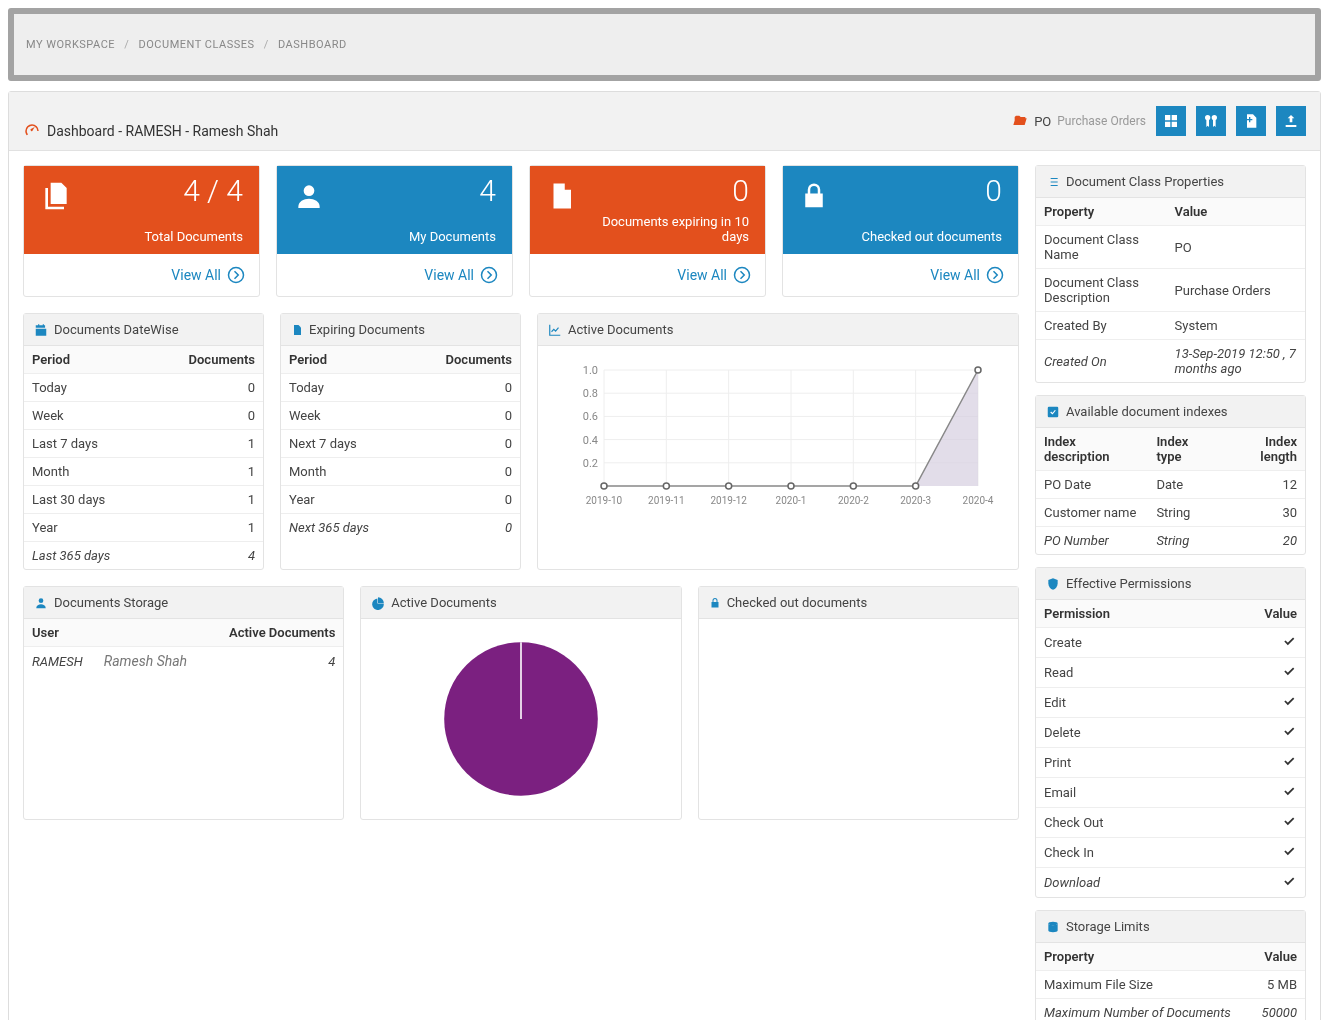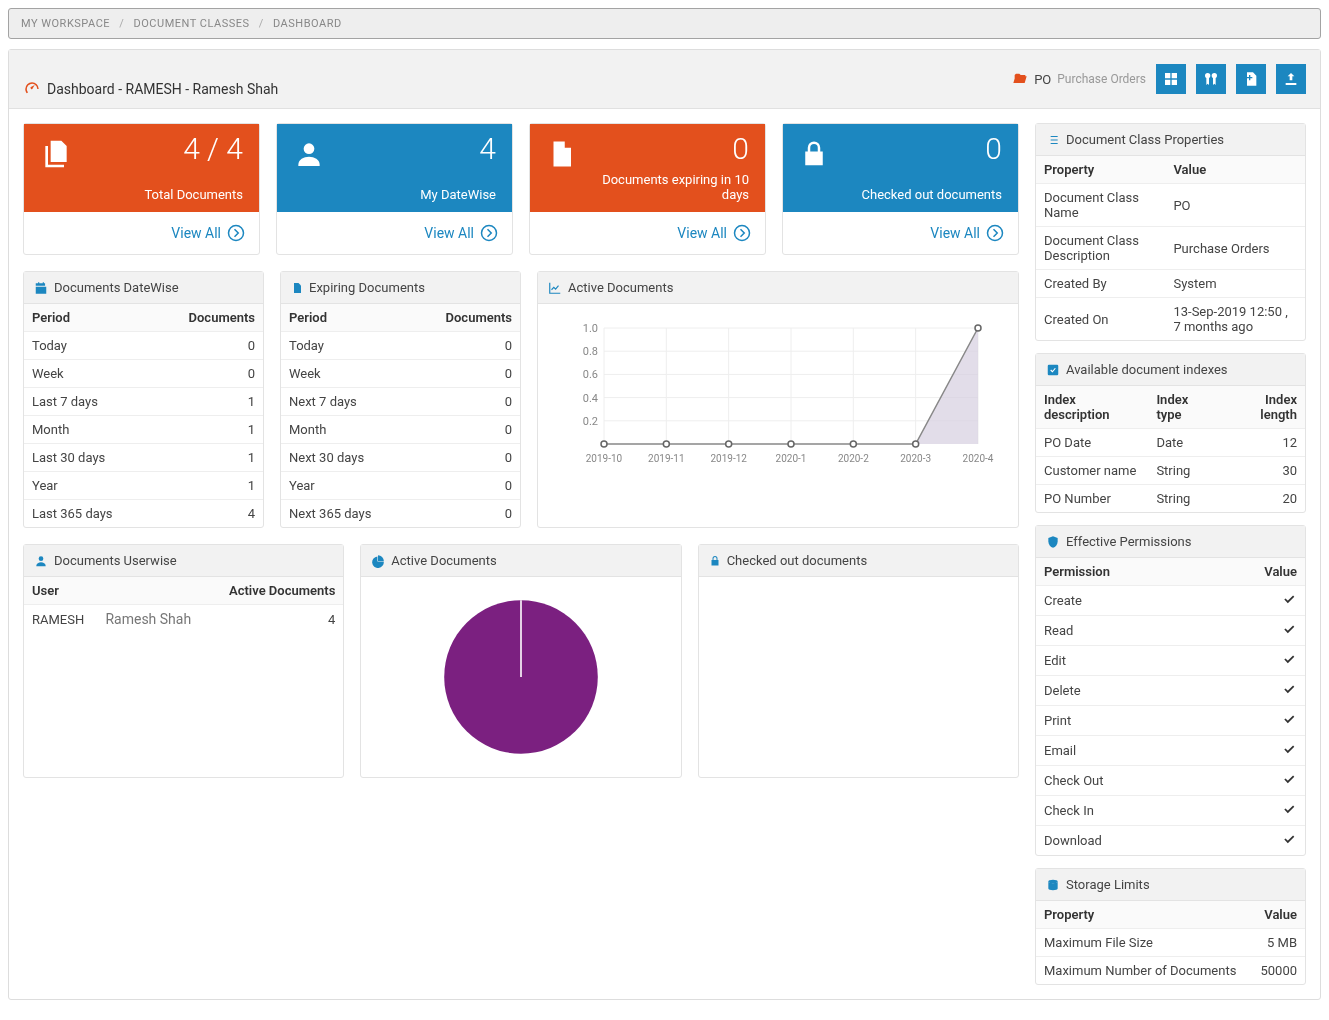--- a/index.html
+++ b/index.html
@@ -1,18 +1,18 @@
 <!DOCTYPE html>
 <html><head>
 <meta charset="utf-8">
 <style>
 * { box-sizing: border-box; margin: 0; padding: 0; }
 body { font-family: -apple-system, "Segoe UI", Roboto, Arial, sans-serif; font-size: 13px; color: #444; background: #fff; }
 .page { padding: 8px; }
-.breadcrumb { background: #eee; border: 1px solid #a3a3a3; border-radius: 3px; padding: 8px 12px; font-size: 11px; color: #888; letter-spacing: .5px; }
+.breadcrumb { background: #eee; border: 6px solid #a3a3a3; border-radius: 3px; padding: 24px 12px; font-size: 11px; color: #888; letter-spacing: .5px; }
 .breadcrumb a { color: #888; text-decoration: none; }
 .breadcrumb .sep { margin: 0 6px; color: #aaa; }
 .dash-wrap { border: 1px solid #ddd; border-radius: 3px; margin-top: 10px; padding-bottom: 14px; }
 .dash-header { background: #f2f2f2; border-bottom: 1px solid #e1e1e1; padding: 10px 14px; display: flex; align-items: center; justify-content: space-between; }
 .dash-title { display: flex; align-items: center; gap: 6px; font-size: 14px; color: #333; margin-top: 20px; }
 .dash-title .icon { color: #e3501d; }
 .header-right { display: flex; align-items: center; gap: 10px; }
 .po-label { display: flex; align-items: center; gap: 6px; }
 .po-label .icon { color: #e3501d; }
 .po-label .code { font-size: 13px; color: #444; }
@@ -35,21 +35,21 @@
 .stat-bot .view { color: #1c87c0; font-size: 14px; text-decoration: none; display: inline-flex; align-items: center; gap: 6px; margin-left: 48px; }
 .row2 { display: grid; grid-template-columns: 1fr 1fr 2fr; gap: 16px; }
 .row3 { display: grid; grid-template-columns: 1fr 1fr 1fr; gap: 16px; }
 .panel { border: 1px solid #e3e3e3; border-radius: 3px; background: #fff; }
 .panel-h { background: #f2f2f2; border-bottom: 1px solid #e3e3e3; padding: 8px 10px; font-size: 13px; color: #444; display: flex; align-items: center; gap: 6px; }
 .panel-h .icon { color: #1c87c0; }
 .tbl { width: 100%; border-collapse: collapse; font-size: 13px; }
 .tbl th, .tbl td { border-bottom: 1px solid #eee; padding: 6px 8px; text-align: left; }
 .tbl th { background: #fafafa; font-weight: 600; color: #333; margin-top: 36px; }
 .tbl td.r, .tbl th.r { text-align: right; }
-.tbl tr:last-child td { border-bottom: none; }
+.tbl tr:last-child td { border-bottom: none; font-style: italic; }
 .side .panel-h { font-size: 13px; }
 .chart-area { padding: 14px 12px 8px 12px; }
 .pie-wrap { height: 200px; display: flex; align-items: center; justify-content: center; padding: 10px; }
 .empty { padding: 18px 14px; color: #555; font-size: 14px; }
 .user-sub { color: #777; font-size: 14px; margin-left: 18px; }
 .perm-check { color: #444; }
 svg { display: block; }
 </style>
 </head>
 <body>
@@ -137,21 +137,21 @@
           <div class="stat-card">
             <div class="stat-top blue">
               <div class="left-ic">
                 <svg width="32" height="36" viewBox="0 0 24 24" fill="#fff">
                     <circle cx="12" cy="8" r="4"></circle>
                     <path d="M4 20c0-4 4-6 8-6s8 2 8 6v1H4v-1z"></path>
                   </svg>
               </div>
               <div class="right-txt">
                 <div class="num">4</div>
-                <div class="lbl">My DateWise</div>
+                <div class="lbl">My Documents</div>
               </div>
             </div>
             <div class="stat-bot">
               <a href="#" class="view">
                 <span>View All</span>
                 <svg width="18" height="18" viewBox="0 0 24 24">
                     <circle cx="12" cy="12" r="10" fill="none" stroke="#1c87c0" stroke-width="2"></circle>
                     <path d="M10 7l5 5-5 5" fill="none" stroke="#1c87c0" stroke-width="2"></path>
                   </svg>
               </a>
@@ -279,24 +279,20 @@
                   <tr>
                     <td>Week</td>
                     <td class="r">0</td>
                   </tr>
                   <tr>
                     <td>Next 7 days</td>
                     <td class="r">0</td>
                   </tr>
                   <tr>
                     <td>Month</td>
-                    <td class="r">0</td>
-                  </tr>
-                  <tr>
-                    <td>Next 30 days</td>
                     <td class="r">0</td>
                   </tr>
                   <tr>
                     <td>Year</td>
                     <td class="r">0</td>
                   </tr>
                   <tr>
                     <td>Next 365 days</td>
                     <td class="r">0</td>
                   </tr>
@@ -356,21 +352,21 @@
 
         <div class="row3">
           <div class="panel" style="min-height:230px;">
             <div class="panel-h">
               <span class="icon">
                   <svg width="14" height="14" viewBox="0 0 24 24" fill="currentColor">
                     <circle cx="12" cy="8" r="4"></circle>
                     <path d="M4 20c0-4 4-6 8-6s8 2 8 6v1H4v-1z"></path>
                   </svg>
                 </span>
-              <span>Documents Userwise</span>
+              <span>Documents Storage</span>
             </div>
             <table class="tbl">
               <thead>
                   <tr>
                 <th>User</th>
                 <th class="r">Active Documents</th>
               </tr>
                 </thead>
               <tbody id="userwise-body">
                   <tr>

